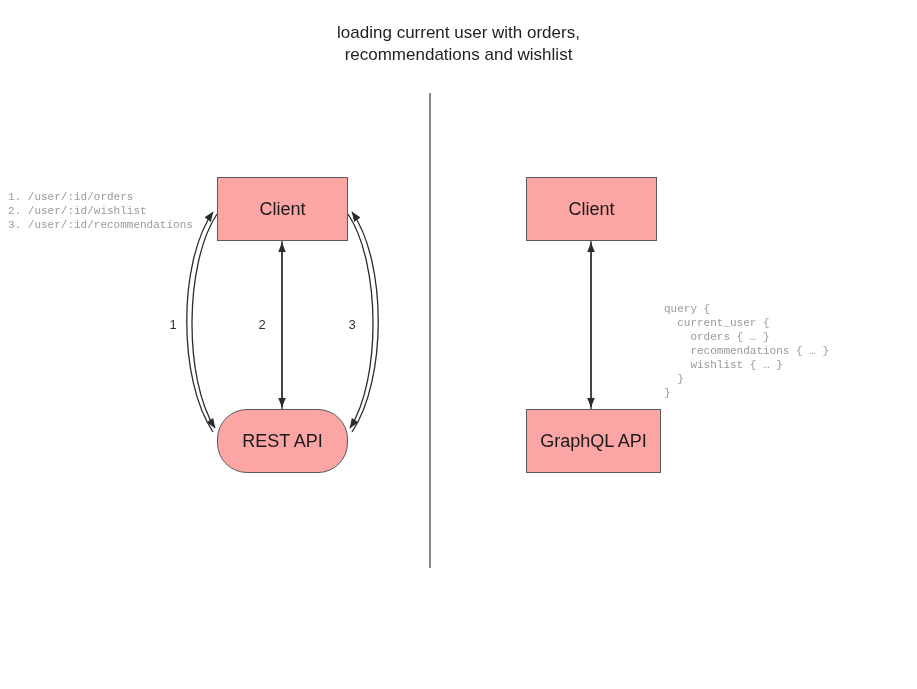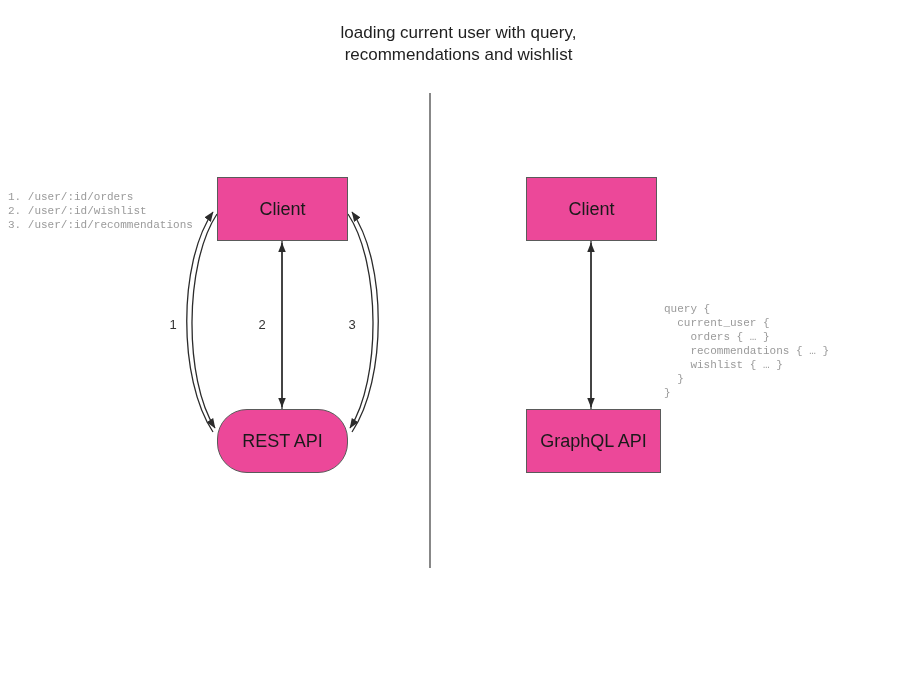--- a/index.html
+++ b/index.html
@@ -29,21 +29,21 @@
     text-align: center;
     font-size: 17px;
     line-height: 22px;
     color: #1f1f1f;
     white-space: pre-line;
     font-family: "Liberation Sans", sans-serif;
   }
   .node-box {
     position: absolute;
     box-sizing: border-box;
-    background: #ec4899;
+    background: #fca5a5;
     border: 1.4px solid #5a5a5a;
     display: flex;
     align-items: center;
     justify-content: center;
     font-size: 18px;
     color: #1a1a1a;
     font-family: "Liberation Sans", sans-serif;
   }
   #node-client-rest  { left: 217px; top: 177px; width: 131px; height: 64px; }
   #node-rest-api     { left: 217px; top: 409px; width: 131px; height: 64px; border-radius: 30px; }
@@ -91,21 +91,21 @@
   <line x1="282" y1="409" x2="282" y2="243" stroke="#2b2b2b" stroke-width="1.3" marker-end="url(#arrowhead)"></line>
   <line x1="282" y1="241" x2="282" y2="407" stroke="#2b2b2b" stroke-width="1.3" marker-end="url(#arrowhead)"></line>
 
   <path d="M 352,432 C 387,380 387,262 352,212" fill="none" stroke="#2b2b2b" stroke-width="1.3" marker-end="url(#arrowhead)"></path>
   <path d="M 348,214 C 381,264 381,380 350,428" fill="none" stroke="#2b2b2b" stroke-width="1.3" marker-end="url(#arrowhead)"></path>
 
   <line x1="591" y1="409" x2="591" y2="243" stroke="#2b2b2b" stroke-width="1.3" marker-end="url(#arrowhead)"></line>
   <line x1="591" y1="241" x2="591" y2="407" stroke="#2b2b2b" stroke-width="1.3" marker-end="url(#arrowhead)"></line>
 </svg>
 
-<div class="title">loading current user with query,
+<div class="title">loading current user with orders,
 recommendations and wishlist</div>
 
 <pre class="code-block" id="rest-endpoint-list">1. /user/:id/orders
 2. /user/:id/wishlist
 3. /user/:id/recommendations</pre>
 
 <div class="node-box" id="node-client-rest">Client</div>
 
 <div class="node-box" id="node-rest-api">REST API</div>
 

